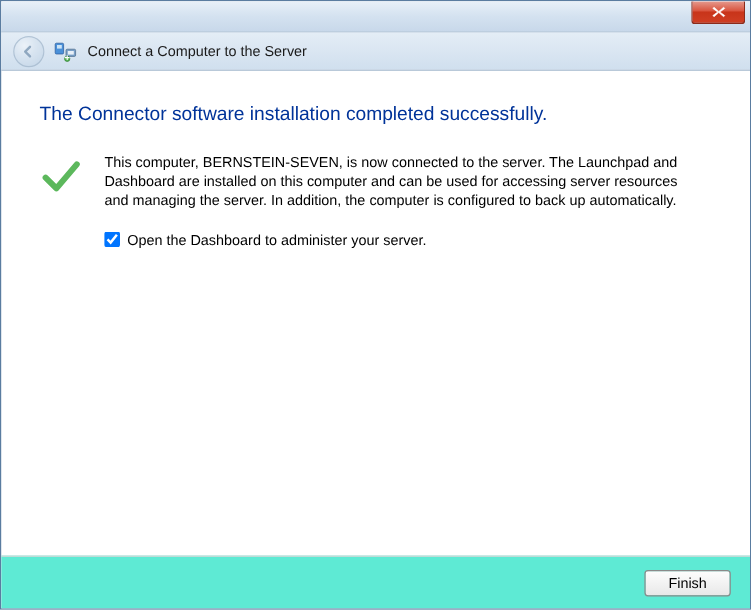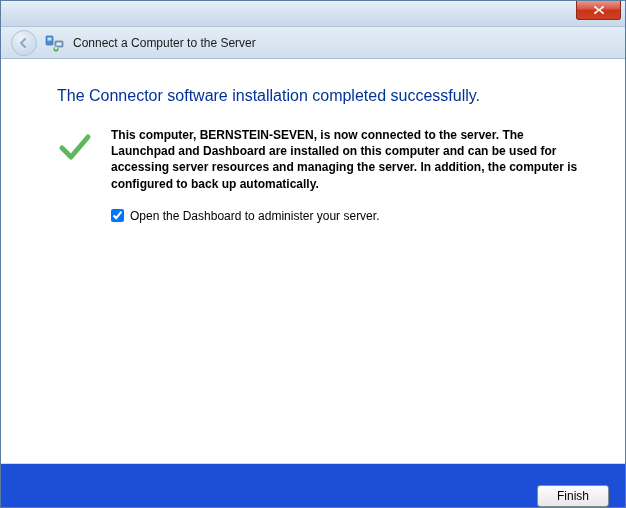--- a/index.html
+++ b/index.html
@@ -60,21 +60,21 @@
       height: 18px;
       display: flex;
       align-items: center;
       justify-content: center;
     }
     .header-title {
       color: #1a1a1a;
       font-size: 12px;
     }
     .content {
-      padding: 28px 40px 0 56px;
+      padding: 28px 40px 0 32px;
     }
     .heading {
       color: #003399;
       font-size: 16px;
       font-weight: normal;
       margin-bottom: 22px;
     }
     .body-row {
       display: flex;
       gap: 18px;
@@ -83,43 +83,43 @@
       flex-shrink: 0;
       width: 36px;
       height: 36px;
       margin-top: 2px;
     }
     .body-text {
       color: #000;
       font-size: 12px;
       line-height: 1.35;
     }
-    .body-text p { margin-bottom: 16px; font-weight: bold; }
+    .body-text p { margin-bottom: 16px; }
     .checkbox-row {
       display: flex;
       align-items: center;
       gap: 6px;
       margin-top: 4px;
     }
     .checkbox-row input {
       width: 13px;
       height: 13px;
     }
     .footer {
       position: absolute;
       bottom: 0;
       left: 0;
       right: 0;
       height: 44px;
       border-top: 1px solid #d8d8d8;
       display: flex;
-      align-items: flex-end;
+      align-items: center;
       justify-content: flex-end;
       padding-right: 16px;
-      background: #1d4ed8;
+      background: #5eead4;
     }
     .finish-btn {
       min-width: 72px;
       height: 22px;
       font-size: 12px;
       font-family: inherit;
       background: linear-gradient(to bottom, #fdfdfd 0%, #e8e8e8 100%);
       border: 1px solid #8a8a8a;
       border-radius: 3px;
       cursor: pointer;

